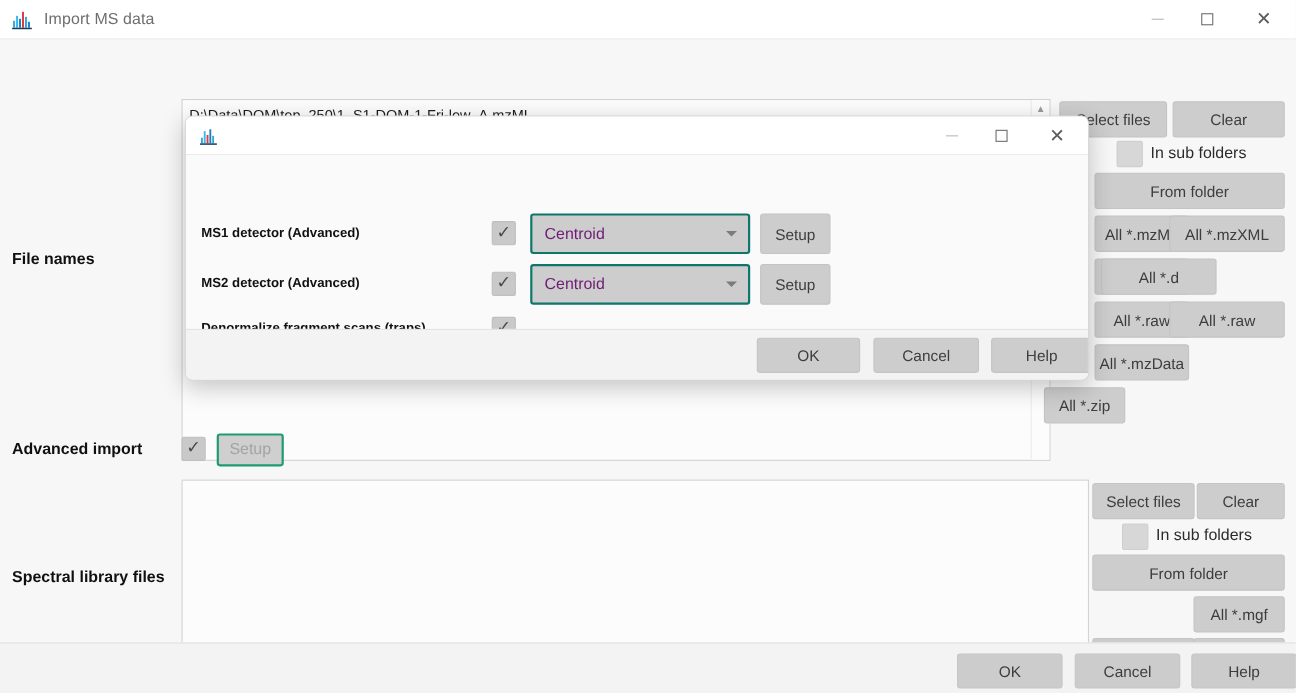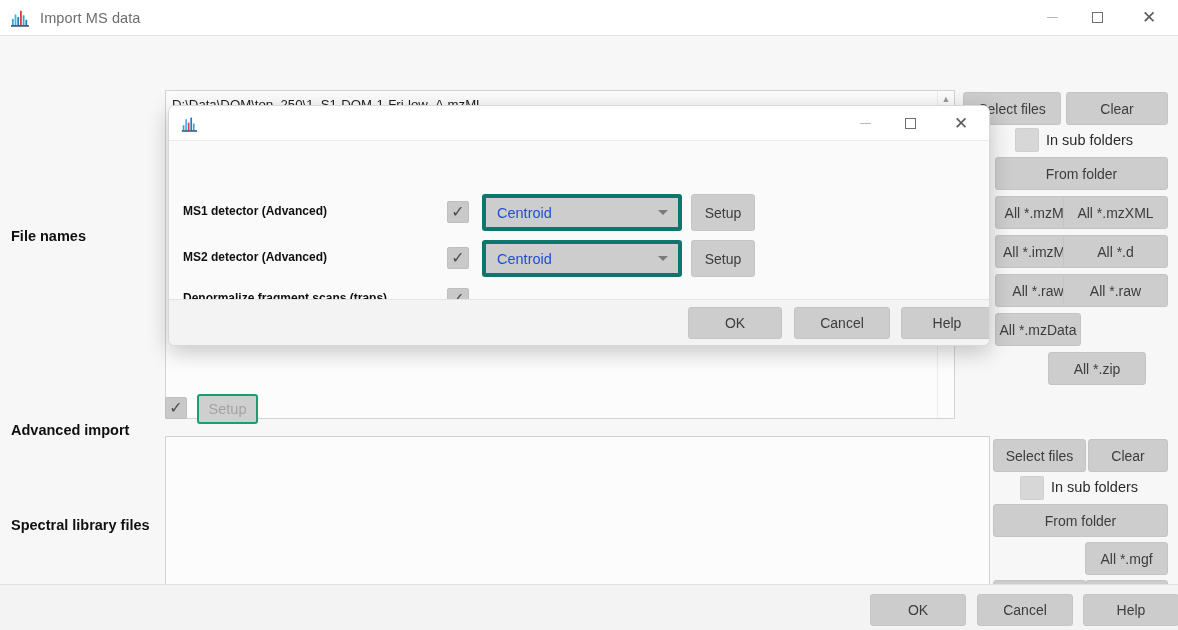--- a/index.html
+++ b/index.html
@@ -151,23 +151,23 @@
     width:45px; height:35px; display:flex; align-items:center; justify-content:center;
   }
   #modal-titlebar .win-btn.close { width:56px; }
 
   #modal-body { position:relative; flex:1 1 auto; background:#fafafa; }
   .dlg-label {
     position:absolute; font-size:12px; font-weight:bold; color:#101010;
   }
   .combo {
     position:absolute;
-    background:#cdcdcd; border:4px solid #0f766e; border-radius:3px;
+    background:#cdcdcd; border:2px solid #0f766e; border-radius:3px;
     display:flex; align-items:center;
-    font-size:14.5px; color:#1d4ed8;
+    font-size:14.5px; color:#701a75;
     padding-left:11px;
   }
   .combo .arrow {
     margin-left:auto; margin-right:10px;
     width:0; height:0;
     border-left:5px solid transparent;
     border-right:5px solid transparent;
     border-top:5px solid #7b7b7b;
   }
   #modal-footer {
@@ -225,30 +225,30 @@
 
     <div class="cbox empty light" style="left:1015px; top:92px; width:24px; height:24px;"></div>
     <div class="side-text" style="left:1046px; top:96px;">In sub folders</div>
 
     <div class="btn" style="left:995px; top:121px; width:173px; height:33px;">From folder</div>
 
     <div class="btn" style="left:995px; top:160px; width:86px; height:33px;">All *.mzML</div>
     <div class="btn" style="left:1063px; top:160px; width:105px; height:33px;">All *.mzXML</div>
 
     <div class="btn" style="left:995px; top:199px; width:86px; height:33px;">All *.imzML</div>
-    <div class="btn" style="left:1063px; top:199px; width:105px; height:33px;">All *.d</div>
+    <div class="btn" style="left:1001px; top:199px; width:105px; height:33px;">All *.d</div>
 
     <div class="btn" style="left:995px; top:238px; width:86px; height:33px;">All *.raw</div>
     <div class="btn" style="left:1063px; top:238px; width:105px; height:33px;">All *.raw</div>
 
     <div class="btn" style="left:995px; top:277px; width:86px; height:33px;">All *.mzData</div>
 
-    <div class="btn" style="left:1048px; top:316px; width:98px; height:33px;">All *.zip</div>
-
-    <div class="row-label" style="left:11px; top:365px;margin-top:21px;">Advanced import</div>
+    <div class="btn" style="left:949px; top:316px; width:74px; height:33px;">All *.zip</div>
+
+    <div class="row-label" style="left:11px; top:365px;">Advanced import</div>
     <div class="cbox" style="left:165px; top:361px;">
         <span class="tick">✓</span>
       </div>
     <div id="advanced-setup-button" style="left:197px; top:358px; width:61px; height:30px;">Setup</div>
 
     <div class="row-label" style="left:11px; top:481px;">Spectral library files</div>
     <div class="listbox" style="left:165px; top:400px; width:825px; height:175px;"></div>
 
     <div class="btn" style="left:993px; top:403px; width:93px; height:33px;">Select files</div>
     <div class="btn" style="left:1088px; top:403px; width:80px; height:33px;">Clear</div>

